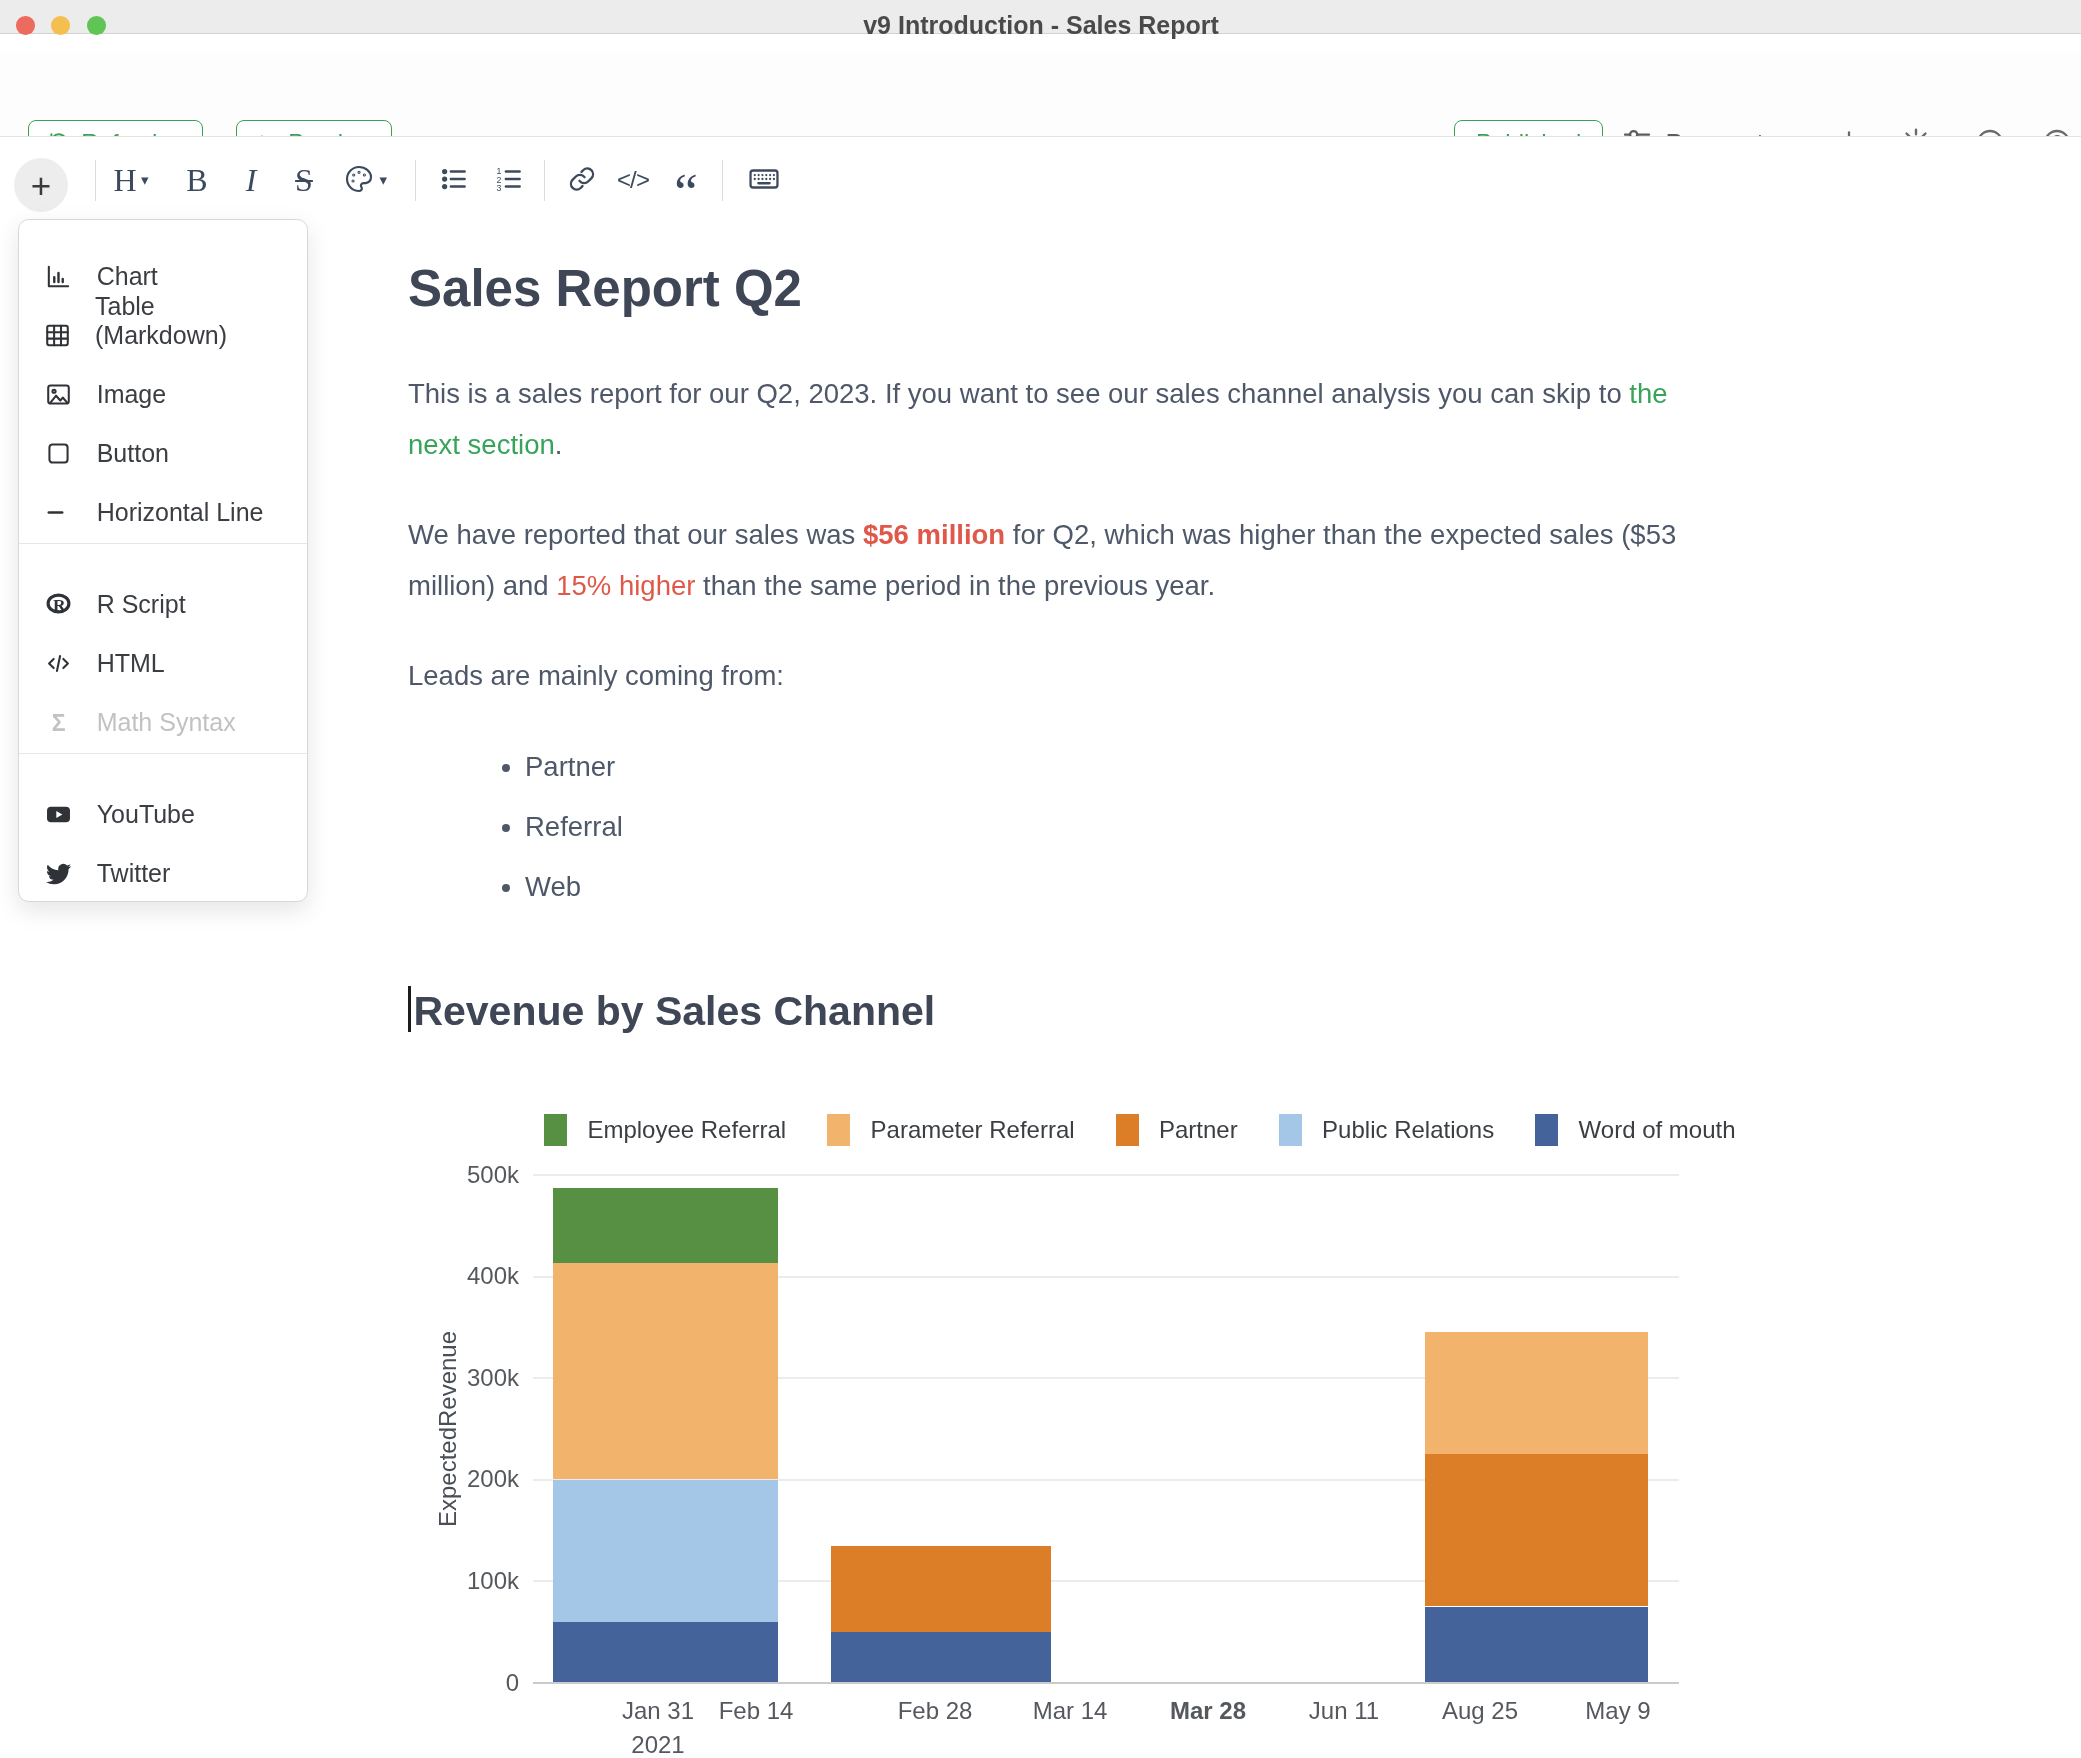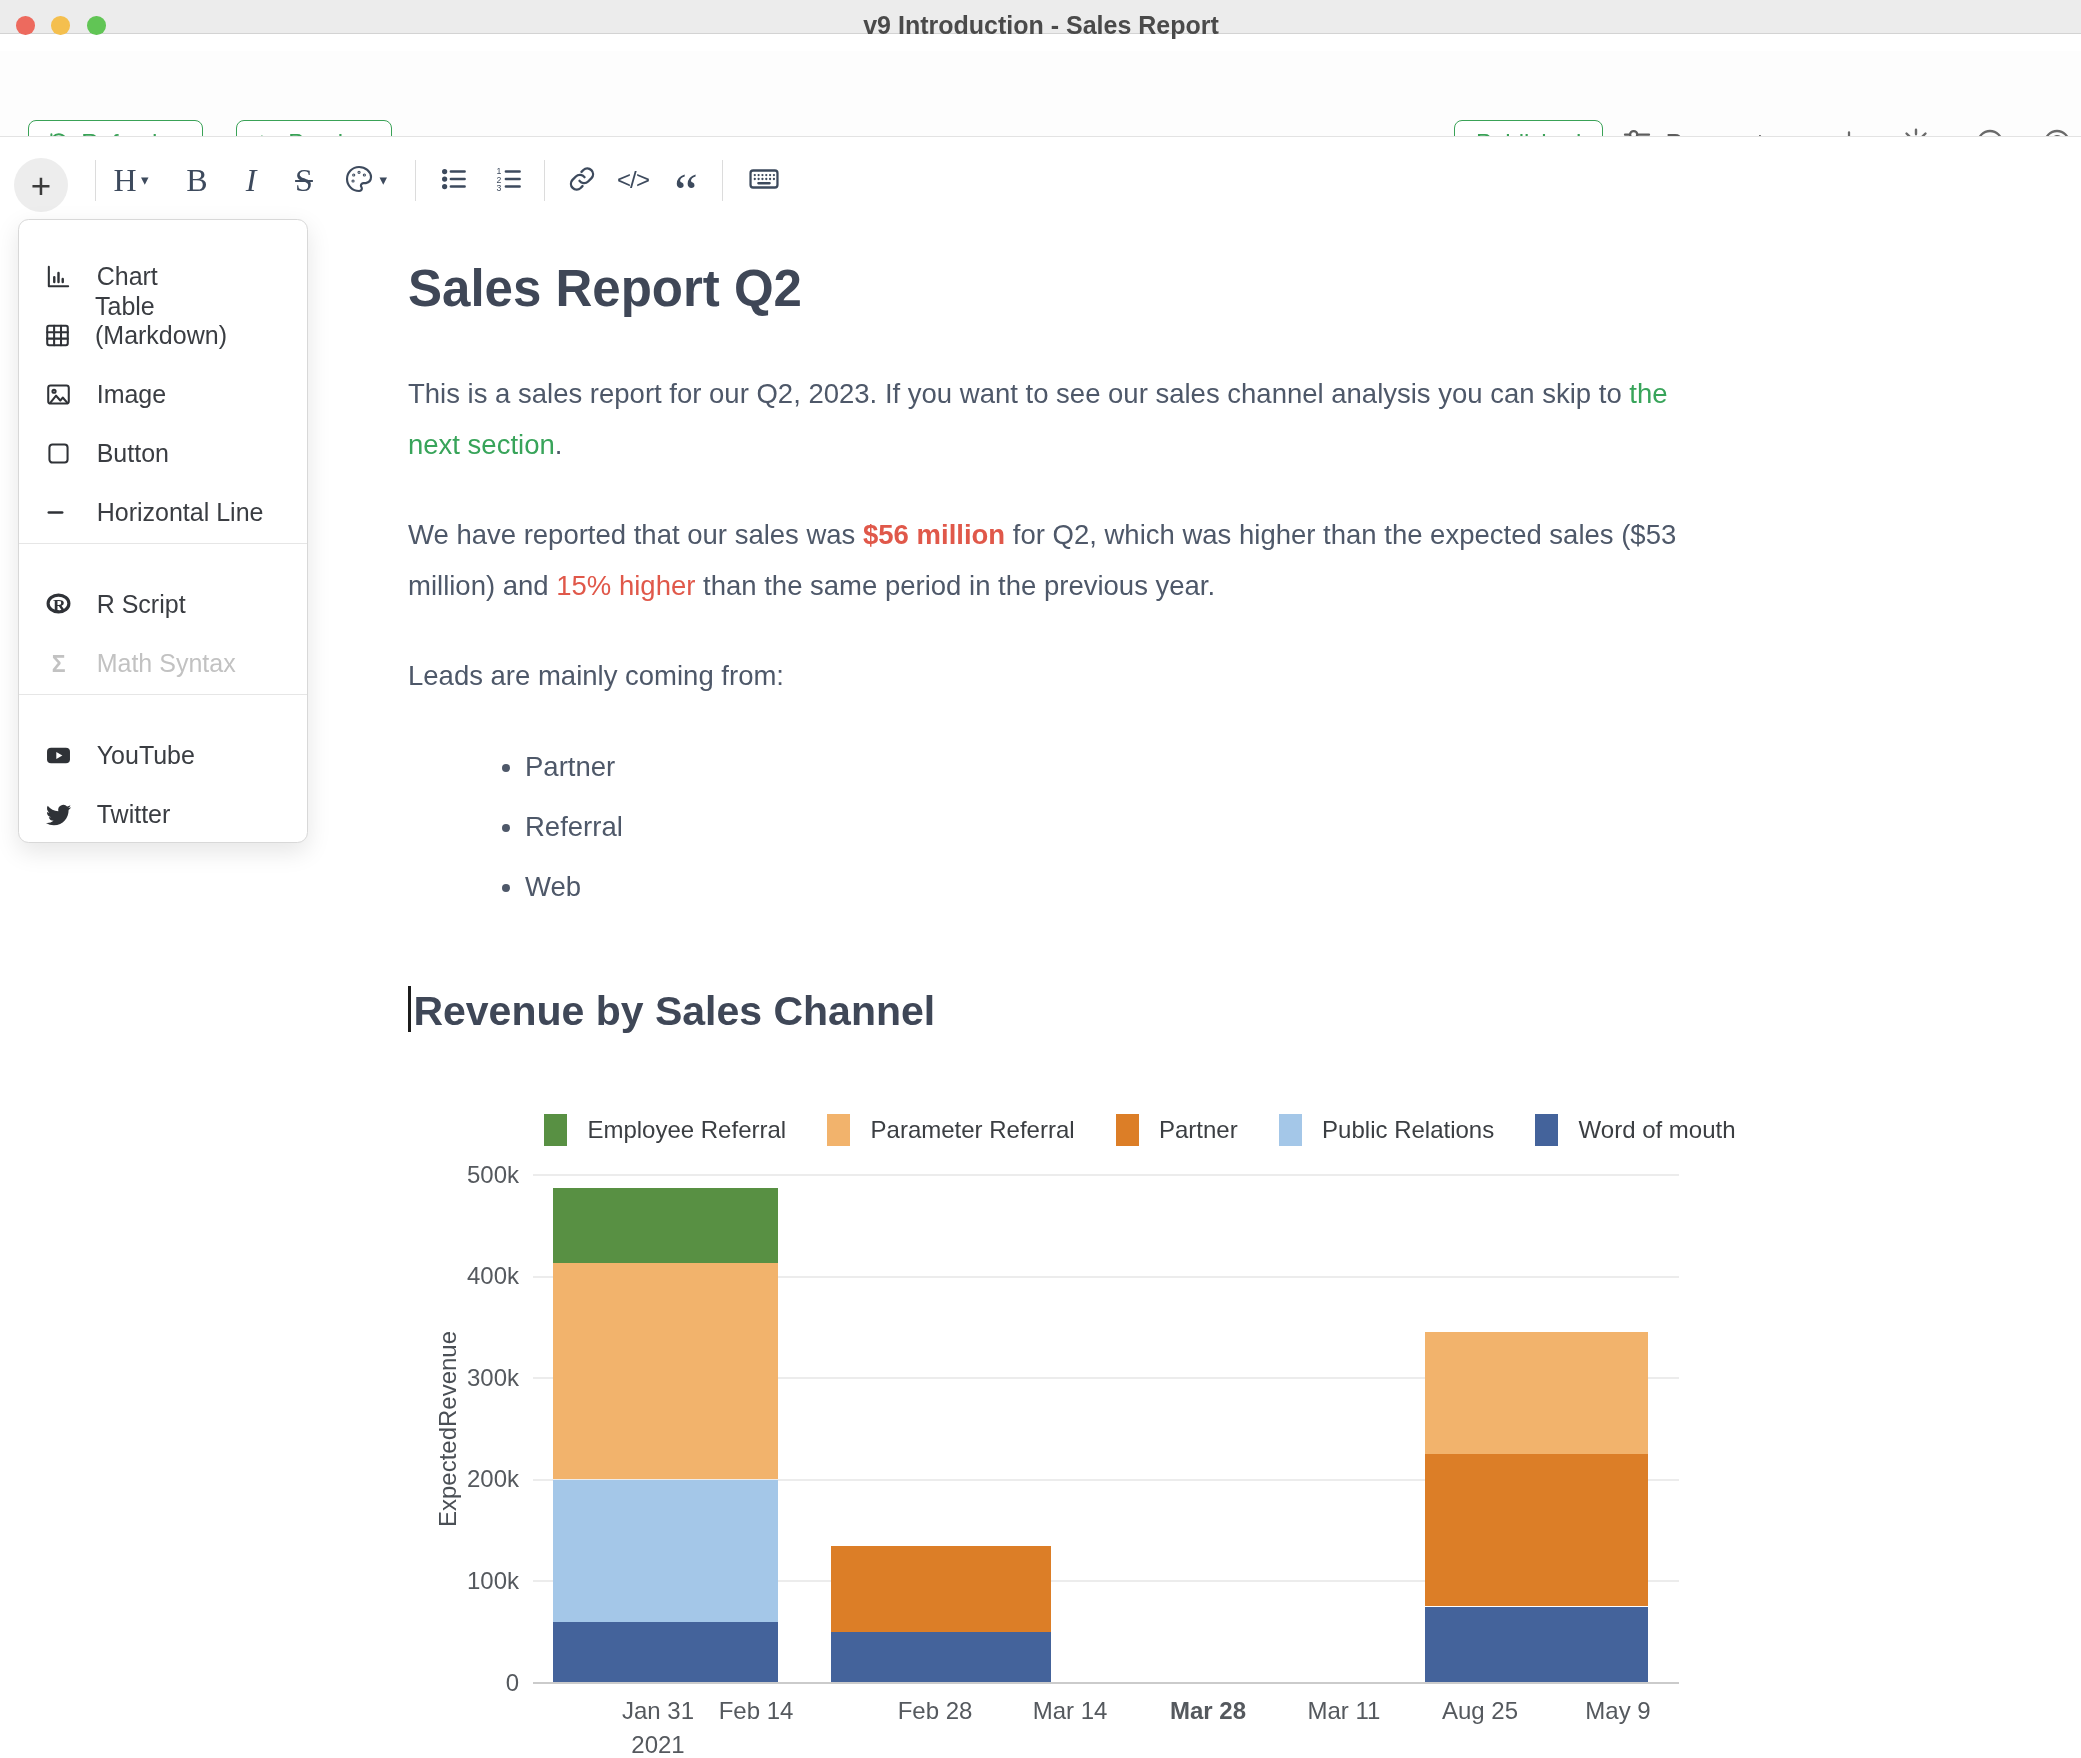--- a/index.html
+++ b/index.html
@@ -265,20 +265,30 @@
       </div>
       <div class="menu-divider"></div>
       <div class="menu-item">
         <span class="mi-icon">
           <svg viewBox="0 0 24 24" fill="none" stroke="currentColor" stroke-width="1.7" stroke-linecap="round" stroke-linejoin="round" style="font-size:28px">
             <ellipse cx="12" cy="11.2" rx="8.6" ry="7" stroke-width="2.6"></ellipse>
             <text x="12.6" y="17.6" font-size="14.5" font-weight="bold" text-anchor="middle" fill="currentColor" stroke="none" font-family="Liberation Serif,serif">R</text>
           </svg>
         </span>
         <span>R Script</span>
+      </div>
+      <div class="menu-item">
+        <span class="mi-icon">
+          <svg viewBox="0 0 24 24" fill="none" stroke="currentColor" stroke-width="1.7" stroke-linecap="round" stroke-linejoin="round">
+            <path d="M8 8.2L4.2 12 8 15.8"></path>
+            <path d="M16 8.2L19.8 12 16 15.8"></path>
+            <path d="M13.3 5.8l-2.6 12.4"></path>
+          </svg>
+        </span>
+        <span>HTML</span>
       </div>
       <div class="menu-item disabled">
         <span class="mi-icon">
           <span class="txticon">Σ</span>
         </span>
         <span>Math Syntax</span>
       </div>
       <div class="menu-divider"></div>
       <div class="menu-item">
         <span class="mi-icon">
@@ -356,19 +366,19 @@
       <div class="ytick" style="left: 430px; top: 1465px;">200k</div>
       <div class="ytick" style="left: 430px; top: 1364px;">300k</div>
       <div class="ytick" style="left: 430px; top: 1262px;">400k</div>
       <div class="ytick" style="left: 430px; top: 1161px;">500k</div>
       <div class="xtick" style="left: 596px; top: 1697px;">Jan 31</div>
       <div class="xtick" style="left: 596px; top: 1731px;">2021</div>
       <div class="xtick" style="left: 694px; top: 1697px;">Feb 14</div>
       <div class="xtick" style="left: 873px; top: 1697px;">Feb 28</div>
       <div class="xtick" style="left: 1008px; top: 1697px;">Mar 14</div>
       <div class="xtick" style="left: 1146px; top: 1697px; font-weight: bold;">Mar 28</div>
-      <div class="xtick" style="left: 1282px; top: 1697px;">Mar 11</div>
+      <div class="xtick" style="left: 1282px; top: 1697px;">Jun 11</div>
       <div class="xtick" style="left: 1418px; top: 1697px;">Aug 25</div>
       <div class="xtick" style="left: 1556px; top: 1697px;">May 9</div>
     </div>
 
 </div>
 
 
 </body></html>

